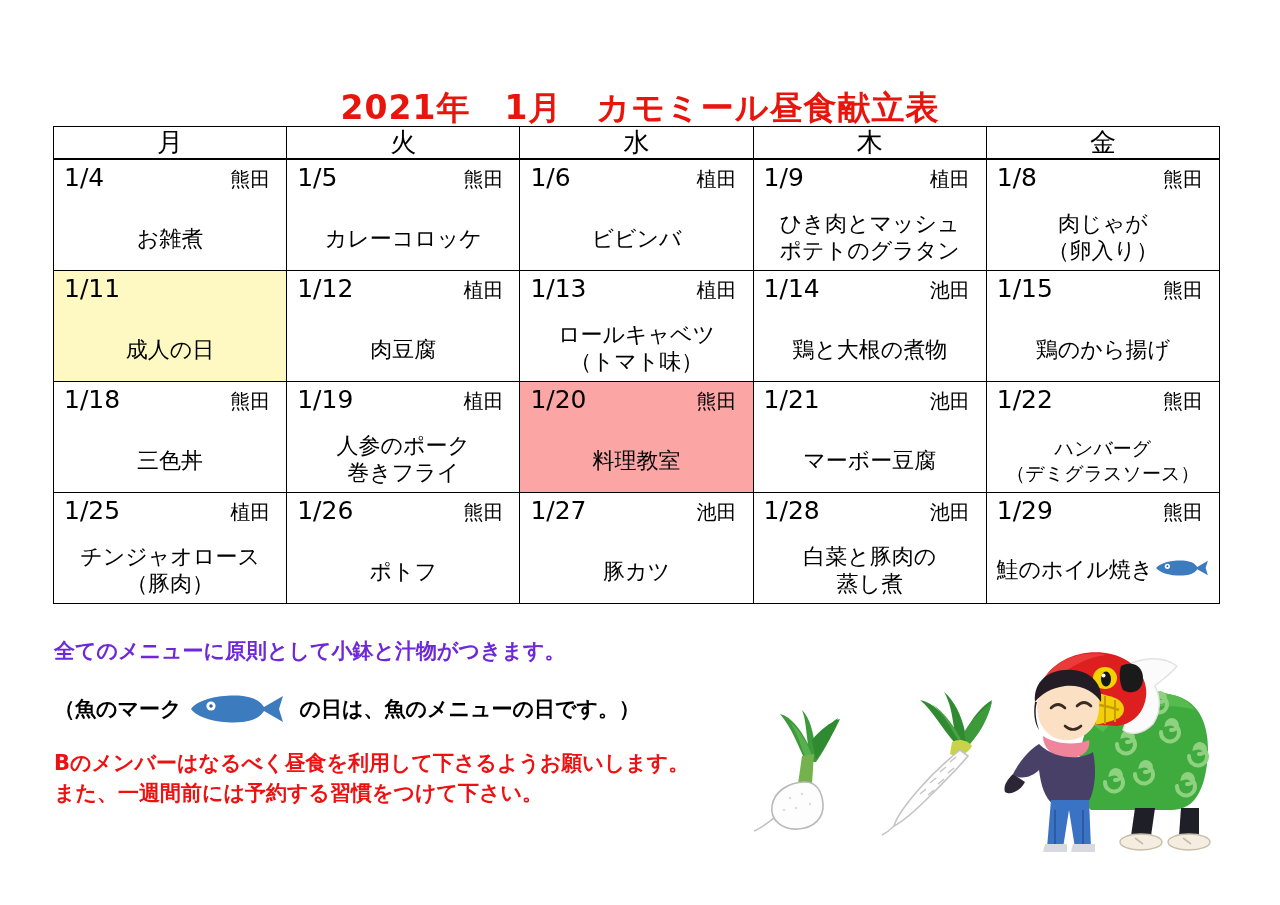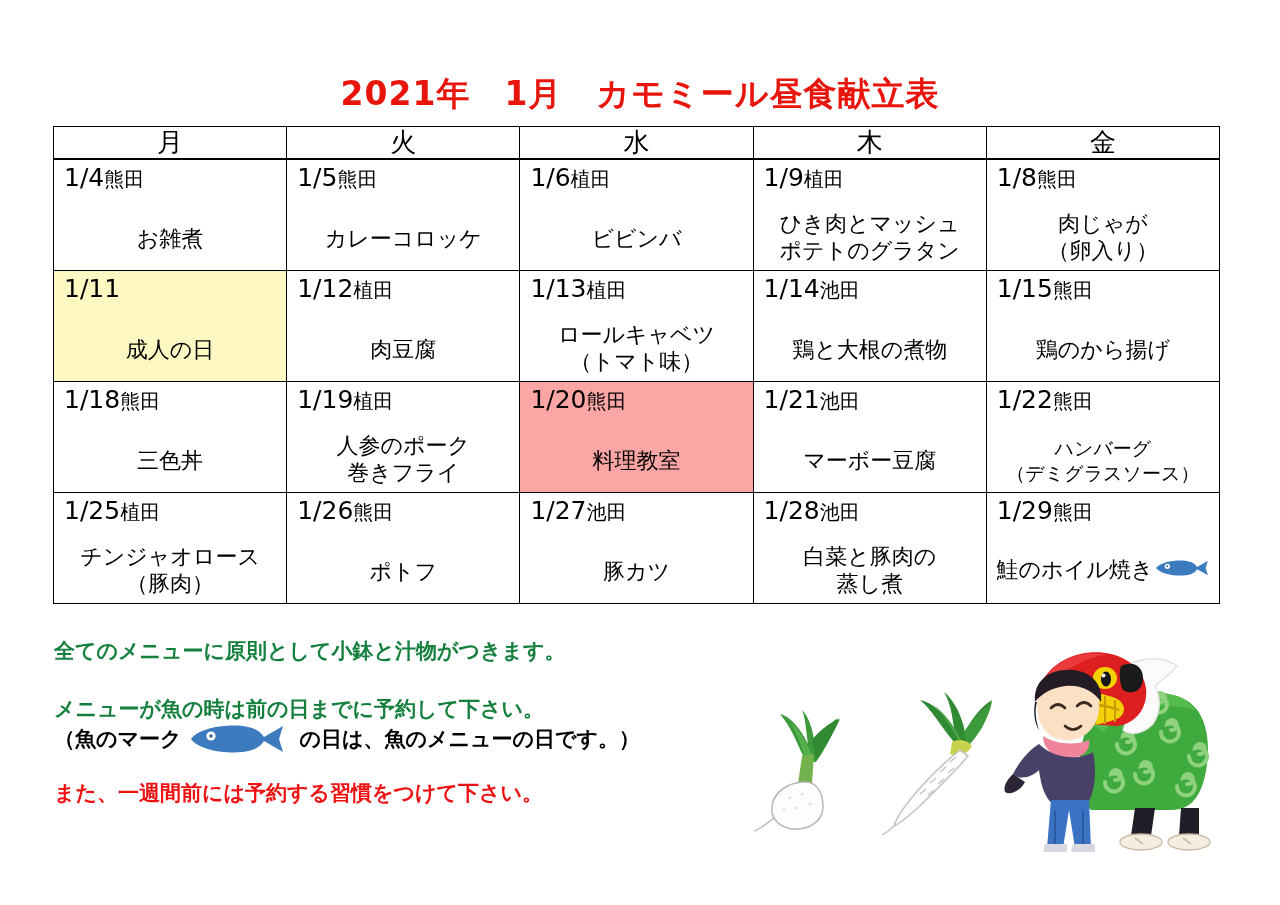--- a/index.html
+++ b/index.html
@@ -14,21 +14,21 @@
     position: relative;
     overflow: hidden;
     font-family: "DejaVu Sans", "Liberation Sans", sans-serif;
     color: #000000;
   }
 
   
   .title {
     position: absolute;
     left: 0;
-    top: 72px;
+    top: 86px;
     width: 1280px;
     text-align: center;
     font-size: 33px;
     font-weight: bold;
     color: #e8150c;
     letter-spacing: 1px;
     white-space: pre;
     font-family: "DejaVu Sans", "Liberation Sans", sans-serif;
   }
 
@@ -61,20 +61,21 @@
   }
   .cell {
     position: relative;
     height: 110px;
     box-sizing: border-box;
     padding: 3px 10px 0 10px;
   }
   .cell-top {
     display: flex;
     align-items: baseline;
+    justify-content: space-between;
     height: 30px;
   }
   .date {
     font-size: 25px;
     line-height: 30px;
     white-space: nowrap;
   }
   .staff {
     font-size: 20px;
     line-height: 30px;
@@ -122,21 +123,21 @@
     position: absolute;
     left: 54px;
     top: 636px;
     width: 640px;
   }
   .note-line {
     font-size: 21px;
     font-weight: bold;
     line-height: 30px;
     letter-spacing: 0px;
-    color: #15803d;
+    color: #6d28d9;
     white-space: nowrap;
   }
   .note-gap-1 { height: 28px; }
   .note-gap-2 { height: 24px; }
   .note-line.red { color: #ee1111; }
   .note-fish-row {
     display: flex;
     align-items: center;
     white-space: nowrap;
   }
@@ -358,33 +359,33 @@
                 </svg></span></div>
           </div>
         </td>
       </tr>
     </tbody>
 </table>
 
 <div class="notes">
   <div class="note-line">全てのメニューに原則として小鉢と汁物がつきます。</div>
   <div class="note-gap-1"></div>
-  <div class="note-line">メニューが魚の時は前の日までに予約して下さい。</div>
   <div class="note-fish-row">
     <span class="seg">（魚のマーク</span>
     <span class="fishbox">
       <svg width="96" height="30" viewBox="0 0 96 30" aria-hidden="true">
         <path d="M2 15 C 10 4, 36 0, 54 2 C 66 3.5, 72 8, 75 13 L 94 2 L 90 15 L 94 28 L 75 17 C 72 22, 66 26.5, 54 28 C 36 30, 10 26, 2 15 Z" fill="#3d7bbf"></path>
         <circle cx="22" cy="12" r="4.6" fill="#ffffff"></circle>
         <circle cx="22" cy="12" r="1.7" fill="#2b5f99"></circle>
       </svg>
     </span>
     <span class="seg">の日は、魚のメニューの日です。）</span>
   </div>
   <div class="note-gap-2"></div>
+  <div class="note-line red">Bのメンバーはなるべく昼食を利用して下さるようお願いします。</div>
   <div class="note-line red">また、一週間前には予約する習慣をつけて下さい。</div>
 </div>
 
 <div class="illus" id="turnip-illustration">
   <svg width="110" height="150" viewBox="0 0 110 150" aria-hidden="true">
     <g>
       <path d="M56 72 C 48 56, 42 38, 30 24 C 40 26, 50 38, 58 54 C 56 42, 56 30, 52 20 C 60 28, 64 44, 65 58 C 70 46, 78 34, 88 28 C 84 42, 76 58, 66 72 Z" fill="#3d9a3a"></path>
       <path d="M58 74 C 52 60, 48 44, 40 32 C 50 40, 58 54, 63 68 Z" fill="#56b04e"></path>
       <path d="M62 50 C 70 40, 80 32, 90 29 C 84 42, 76 56, 66 70 Z" fill="#2f8a32"></path>
       <path d="M52 66 L 48 94 L 62 94 L 64 64 Z" fill="#74b24d"></path>

